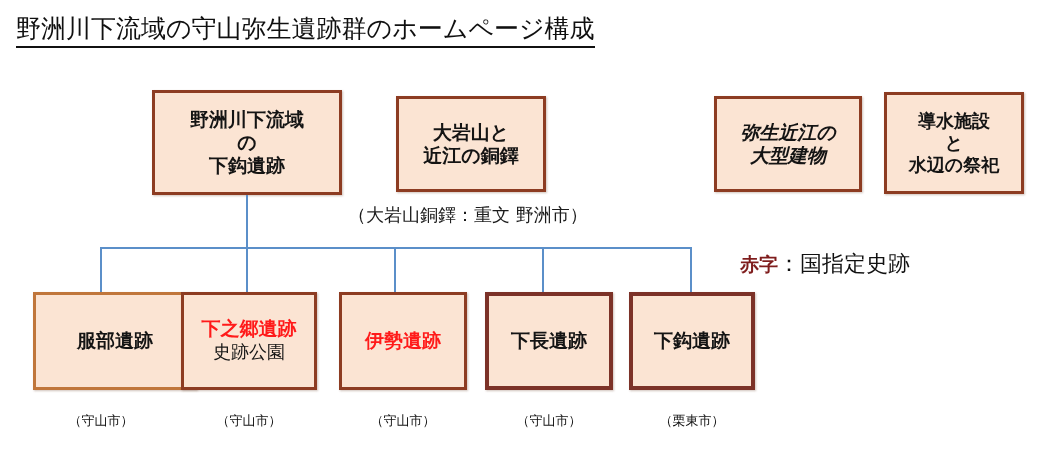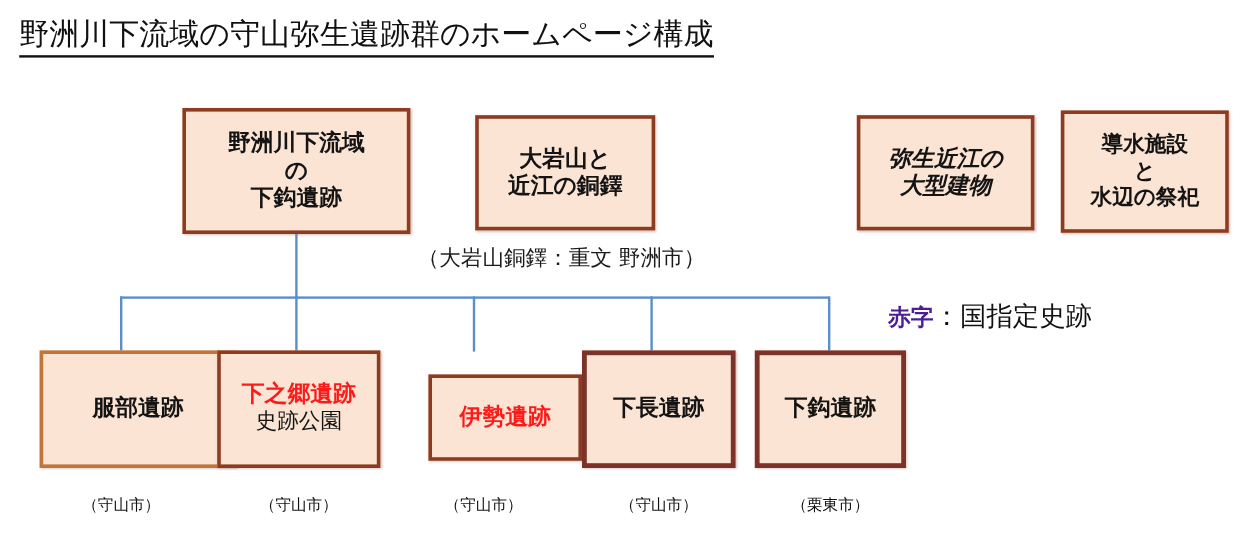--- a/index.html
+++ b/index.html
@@ -58,21 +58,21 @@
     white-space:nowrap;
     font-weight:400;
   }
   .legend{
     position:absolute;
     font-size:19px;
     white-space:nowrap;
     font-weight:700;
     color:#111;
   }
-  .legend .lg-red{color:#4c1d95;font-weight:700;}
+  .legend .lg-red{color:#7f1d1d;font-weight:700;}
   .legend .lg-rest{color:#111;font-weight:500;font-size:22px;}
 
   
   .city{
     position:absolute;
     font-size:13px;
     color:#111;
     white-space:nowrap;
     text-align:center;
     font-weight:400;
@@ -131,21 +131,21 @@
 
   <div class="node br-light" style="left:33px;top:292px;width:164px;height:98px;">
     <span class="ln">服部遺跡</span>
   </div>
 
   <div class="node br-mid sub" style="left:181px;top:292px;width:136px;height:98px;">
     <span class="ln red">下之郷遺跡</span>
     <span class="ln" style="font-weight:500;font-size:18px;">史跡公園</span>
   </div>
 
-  <div class="node br-mid" style="left:357px;top:292px;width:128px;height:72px;margin-top:20px;">
+  <div class="node br-mid" style="left:339px;top:292px;width:128px;height:98px;">
     <span class="ln red">伊勢遺跡</span>
   </div>
 
   <div class="node br-dark" style="left:485px;top:292px;width:128px;height:98px;">
     <span class="ln">下長遺跡</span>
   </div>
 
   <div class="node br-dark" style="left:629px;top:292px;width:126px;height:98px;align-items:center;">
     <span class="ln">下鈎遺跡</span>
   </div>

